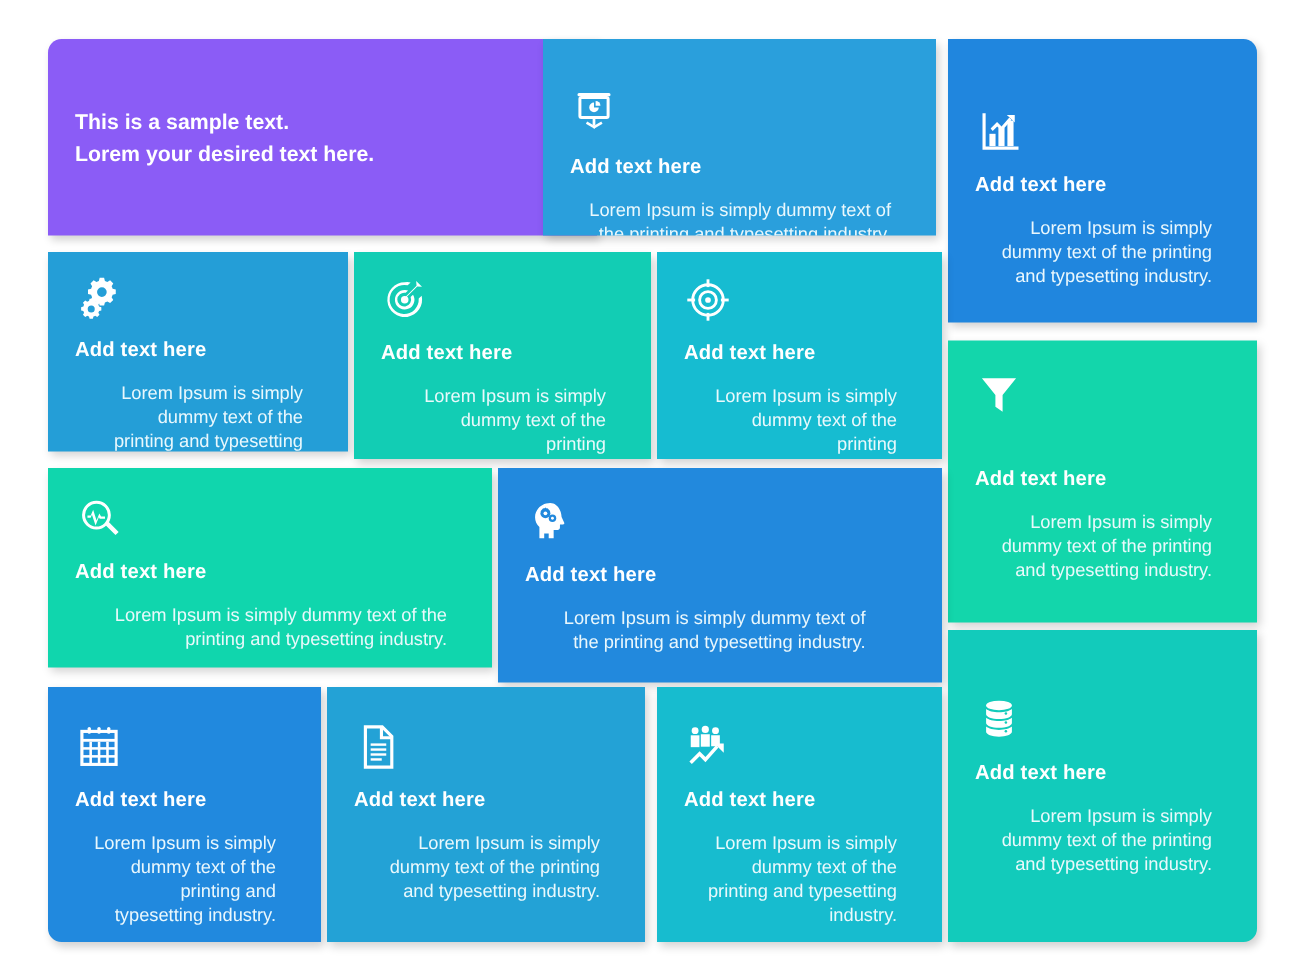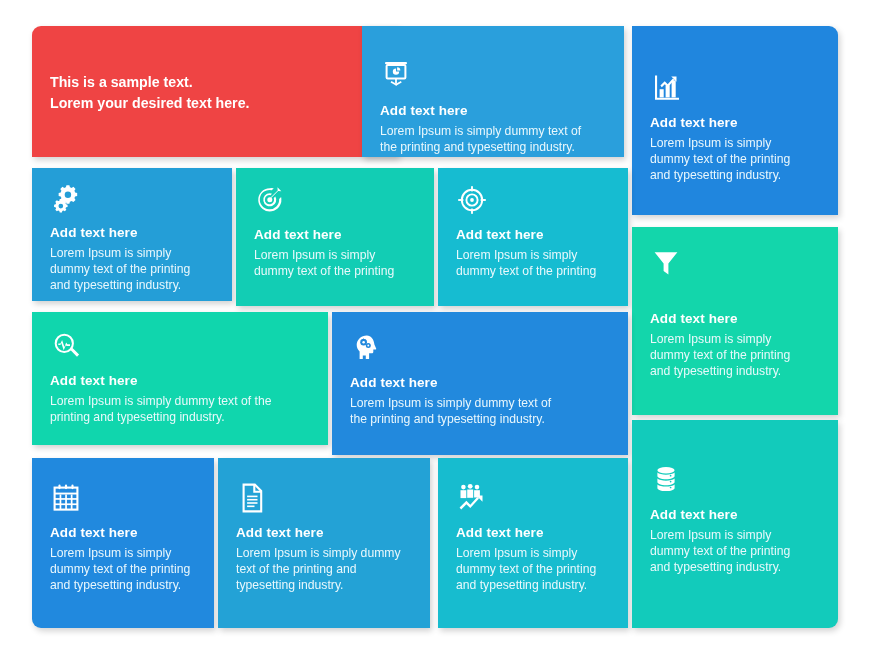--- a/index.html
+++ b/index.html
@@ -49,23 +49,24 @@
     font-size: 13.5px;
     font-weight: bold;
     line-height: 1.25;
     margin: 0 0 3px 0;
     letter-spacing: 0.1px;
     color: #ffffff;
   }
   .card-body {
     font-size: 12.2px;
     line-height: 1.32;
-    margin: 0;
+    margin: 12px;
     color: #f0fbfe;
     opacity: 0.97;
+    text-align: right;
   }
 
   
   .hero-line {
     font-size: 14.2px;
     font-weight: bold;
     line-height: 1.5;
     margin: 0;
     color: #ffffff;
   }
@@ -74,21 +75,21 @@
   .tl { border-top-left-radius: 9px; }
   .tr { border-top-right-radius: 9px; }
   .bl { border-bottom-left-radius: 9px; }
   .br { border-bottom-right-radius: 9px; }
 </style>
 </head>
 <body>
 
 <div id="canvas">
 
-  <div class="card tl" style="left:32px; top:26px; width:366px; height:131px; background:#ef4444;">
+  <div class="card tl" style="left:32px; top:26px; width:366px; height:131px; background:#8b5cf6;">
     <div class="inner" style="top:46px;">
       <p class="hero-line">This is a sample text.</p>
       <p class="hero-line">Lorem your desired text here.</p>
     </div>
   </div>
 
   <div class="card" style="left:362px; top:26px; width:262px; height:131px; background:#2a9fdc;">
     <div class="inner" style="top:34px;">
       <span class="icon-wrap">
         <svg viewBox="0 0 32 32" aria-hidden="true">

